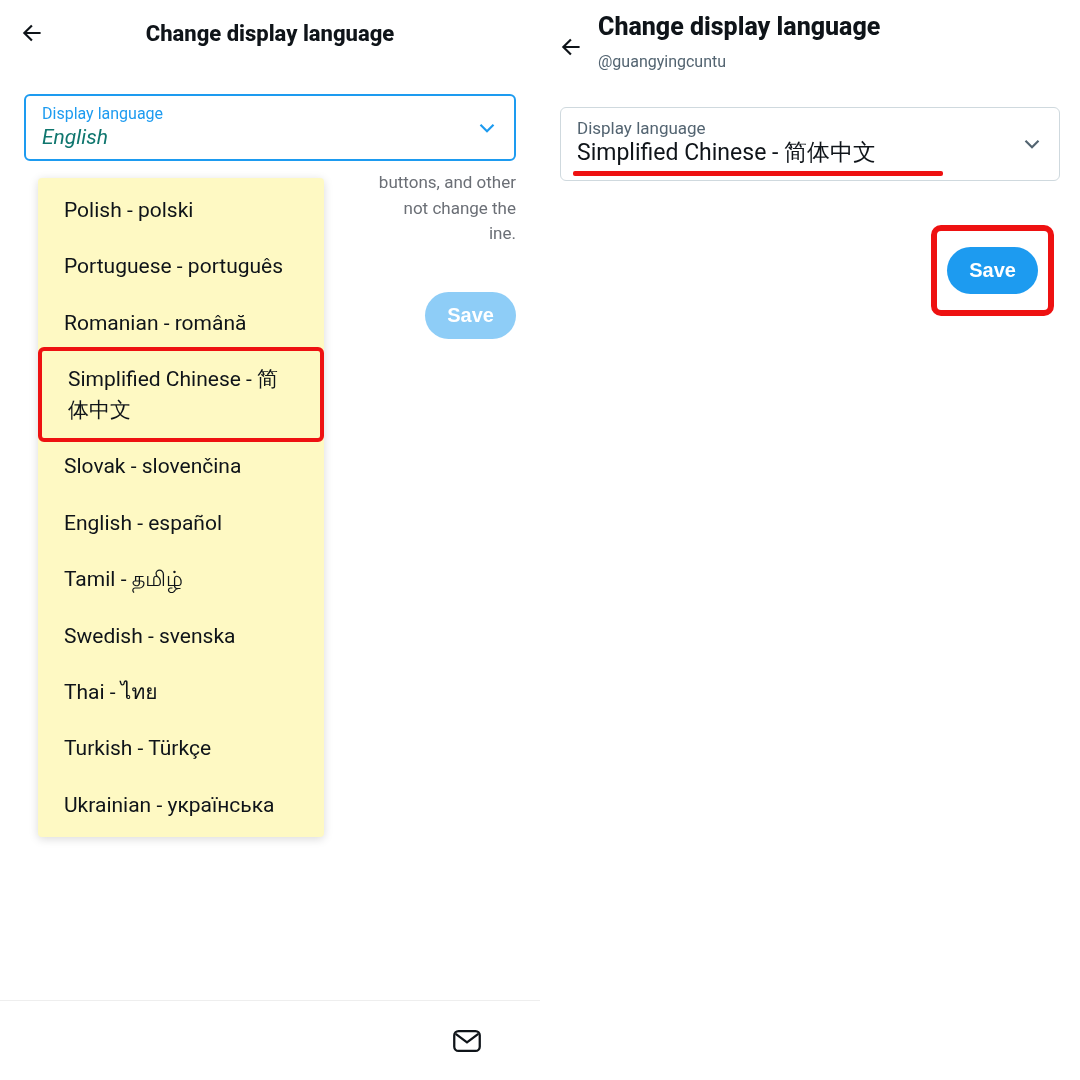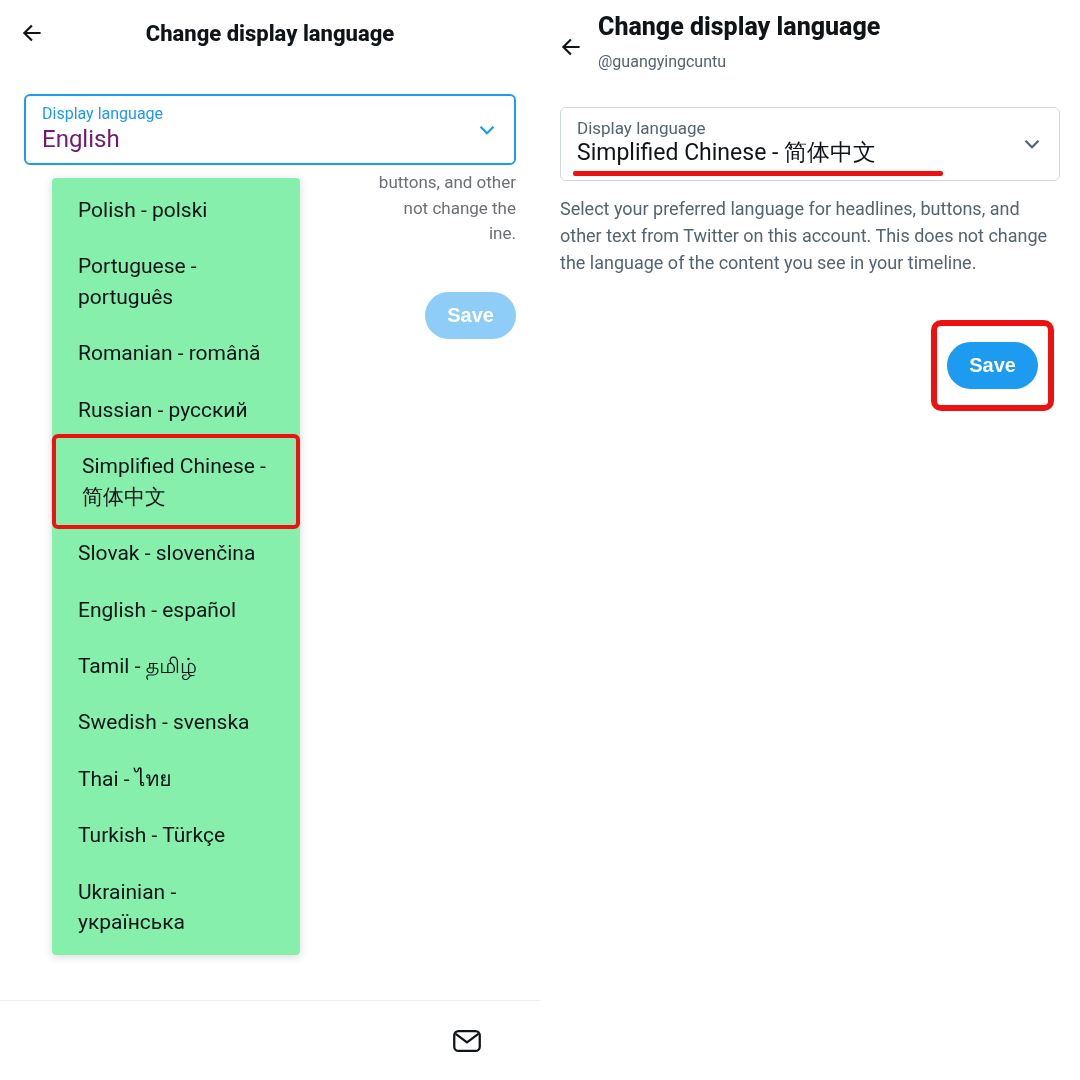--- a/index.html
+++ b/index.html
@@ -31,42 +31,42 @@
   .p1-title { flex:1; text-align:center; font-size:22px; font-weight:800; color:#0f1419; margin-left:-30px;}
   .p1-inner { padding: 0 24px; position:relative;}
   .select-box {
     border: 2px solid #1d9bf0;
     border-radius: 6px;
     padding: 8px 16px 10px 16px;
     position:relative;
     margin-top: 40px;
   }
   .select-box .float-label { color:#1d9bf0; font-size:16px; margin-bottom:2px; }
-  .select-box .value { font-size:24px; color:#701a75; }
+  .select-box .value { font-size:21px; color:#0f766e;font-style:italic; }
   .select-box .chev {
     position:absolute; right:14px; top:50%; transform:translateY(-50%);
     color:#1d9bf0;
   }
 
   .p1-help {
     position:absolute; left:0; right:0; top: 170px;
     padding: 0 24px;
     font-size:17px; color:#6b6f76; line-height:1.5;
   }
   .p1-save-faded {
     position:absolute; right:24px; top:292px;
     background:#8ecdf7; color:#fff; border:none;
     padding: 12px 22px; border-radius: 999px; font-size:20px; font-weight:700;
   }
 
   .dropdown {
     position:absolute;
-    left:52px; top:178px;
-    width: 248px;
-    background:#86efac;
+    left:38px; top:178px;
+    width: 286px;
+    background:#fef9c3;
     box-shadow: 0 2px 10px rgba(0,0,0,0.15);
     border-radius: 4px;
     padding: 4px 0;
   }
   .dropdown .item {
     padding: 13px 26px;
     font-size:21px;
     color:#0f1419;
     line-height:1.45;
   }
@@ -182,21 +182,20 @@
 not change the
 ine.</span></div>
   </div>
 
   <button class="p1-save-faded">Save</button>
 
   <div class="dropdown" id="dropdown-list">
       <div class="item">Polish - polski</div>
       <div class="item">Portuguese - português</div>
       <div class="item">Romanian - română</div>
-      <div class="item">Russian - русский</div>
       <div class="item mark">Simplified Chinese - 简体中文</div>
       <div class="item">Slovak - slovenčina</div>
       <div class="item">English - español</div>
       <div class="item">Tamil - தமிழ்</div>
       <div class="item">Swedish - svenska</div>
       <div class="item">Thai - ไทย</div>
       <div class="item">Turkish - Türkçe</div>
       <div class="item">Ukrainian - українська</div>
     </div>
 
@@ -230,21 +229,20 @@
     <div class="field-box">
       <div class="float-label">Display language</div>
       <div class="value">Simplified Chinese - 简体中文</div>
       <span class="chev">
         <svg class="icon24" viewBox="0 0 24 24" fill="none" stroke="#536471" stroke-width="2">
             <path d="M6 9l6 6 6-6"></path>
           </svg>
       </span>
       <div class="underline-red"></div>
     </div>
-    <div class="p2-help">Select your preferred language for headlines, buttons, and other text from Twitter on this account. This does not change the language of the content you see in your timeline.</div>
 
     <div class="p2-save-area">
       <div class="save-mark">
         <button class="save-btn">Save</button>
       </div>
     </div>
   </div>
 </div>
 
 <div class="p2-bottom">

